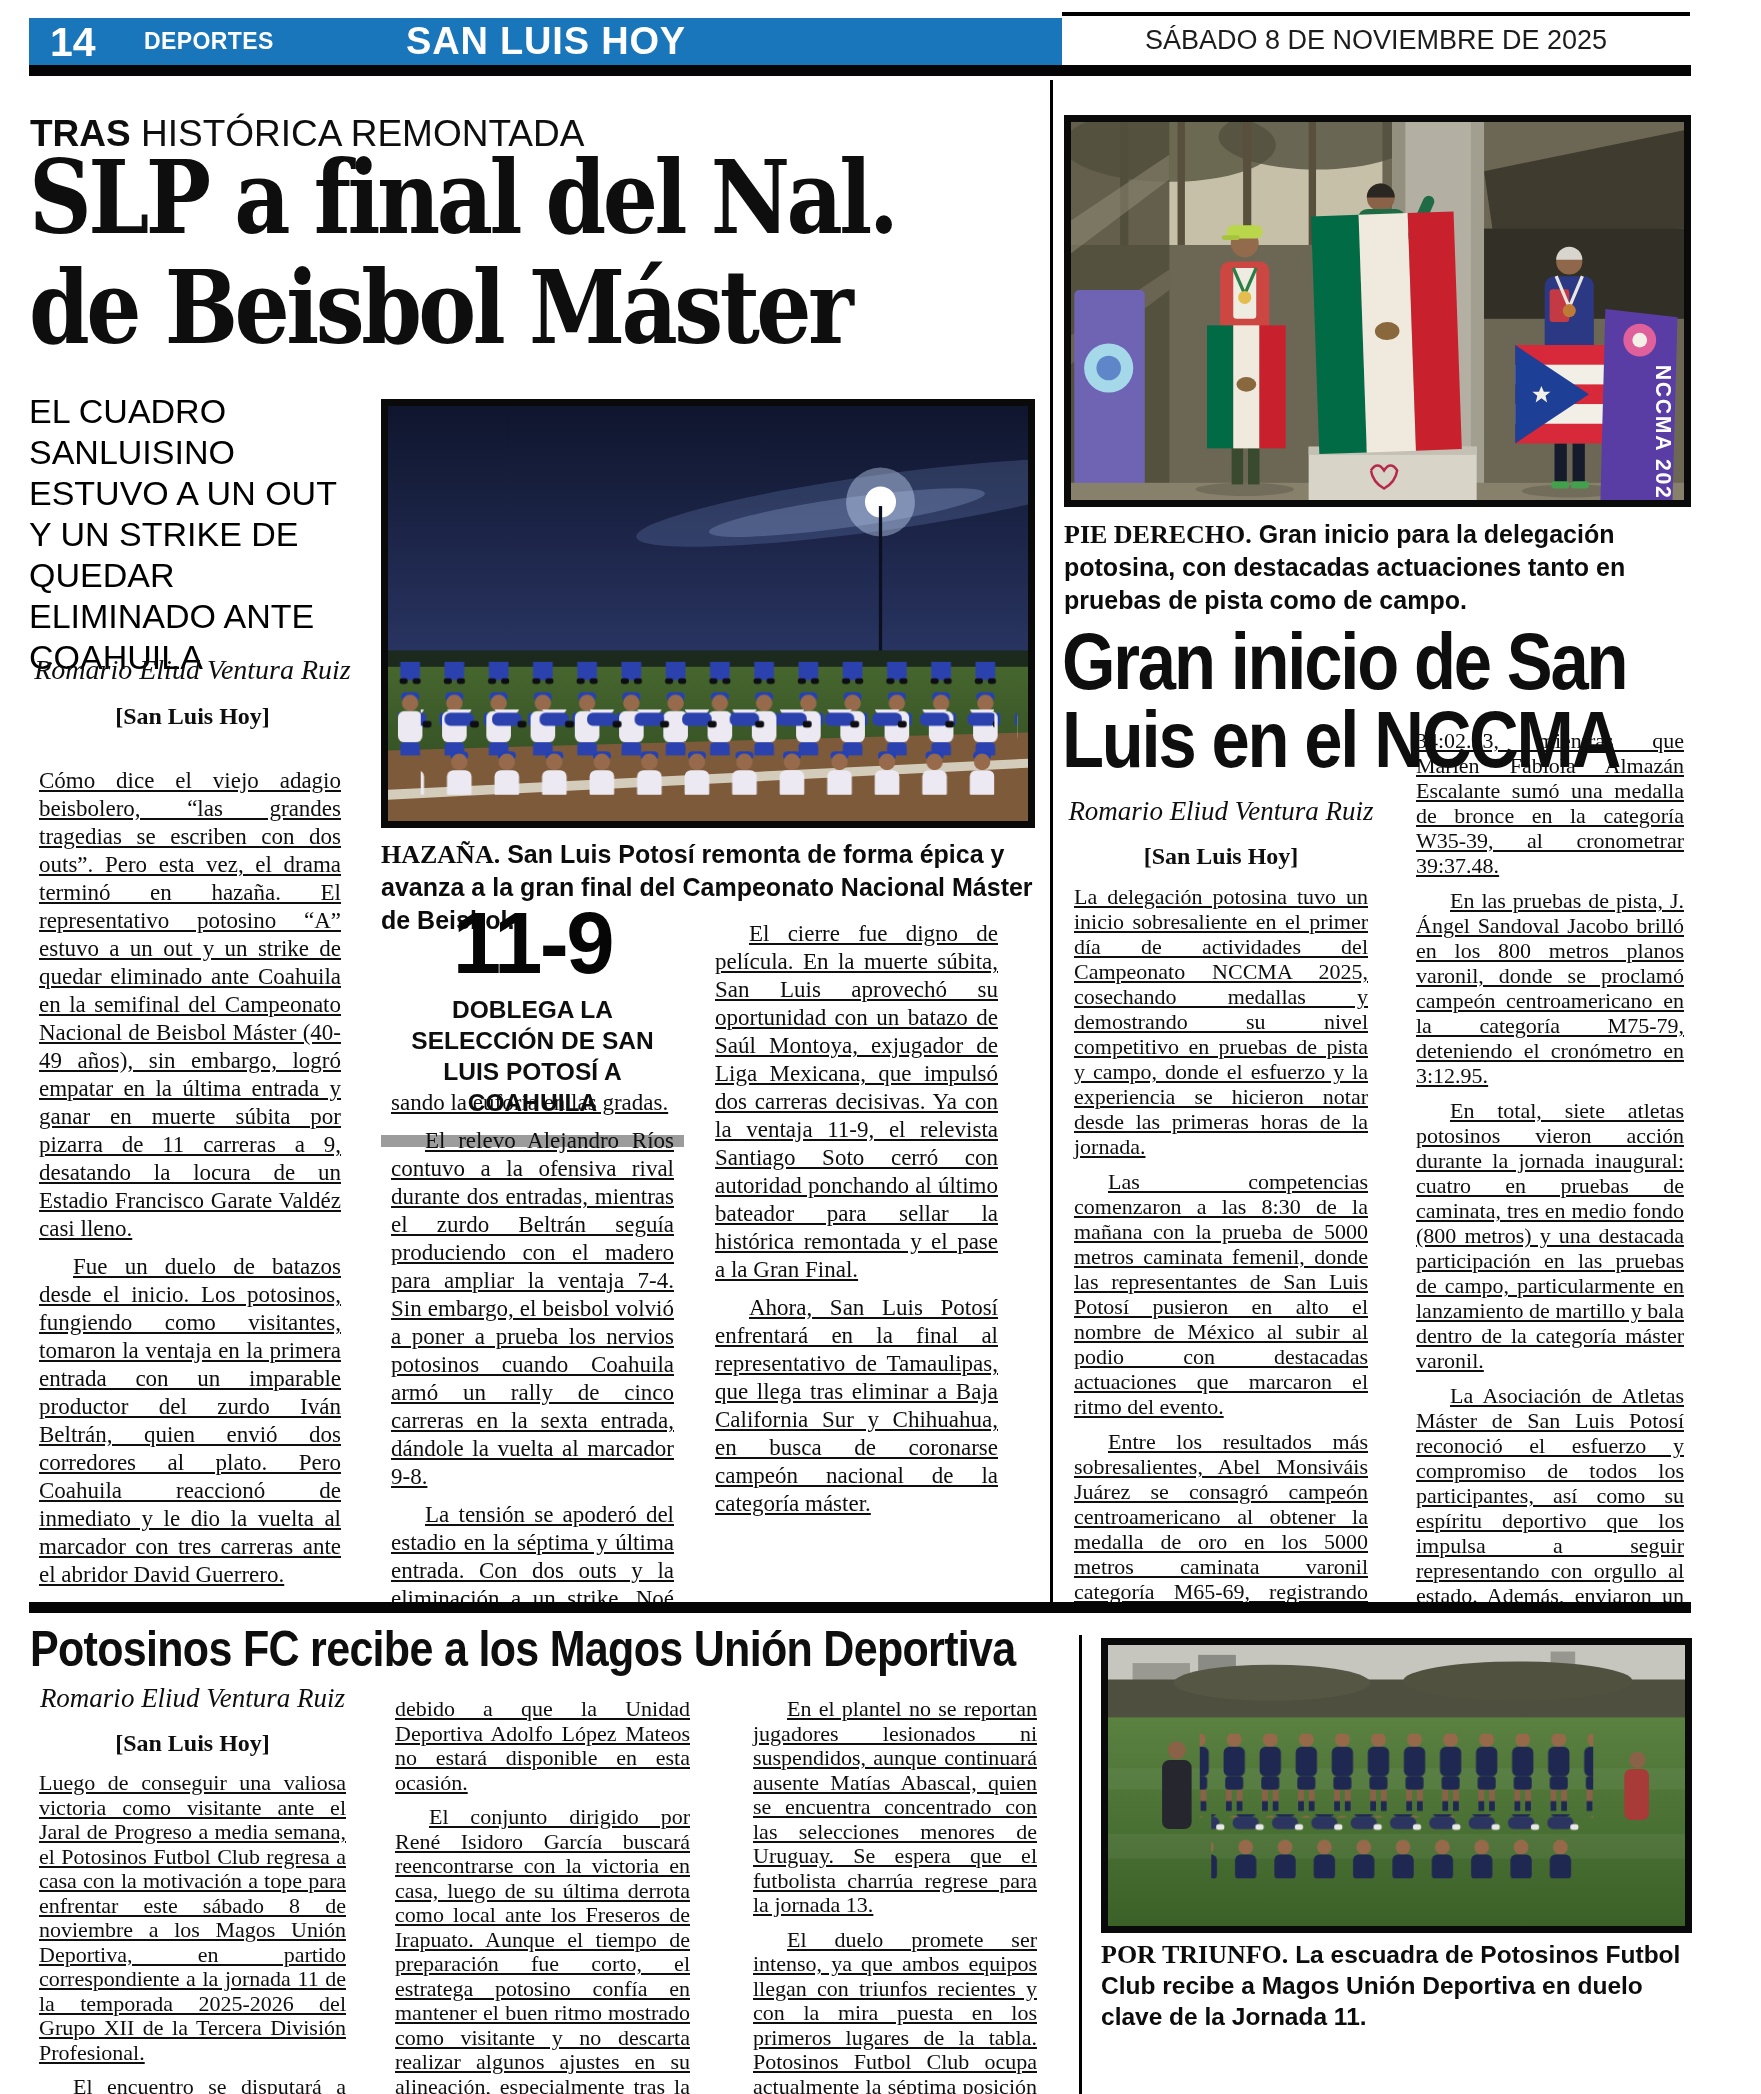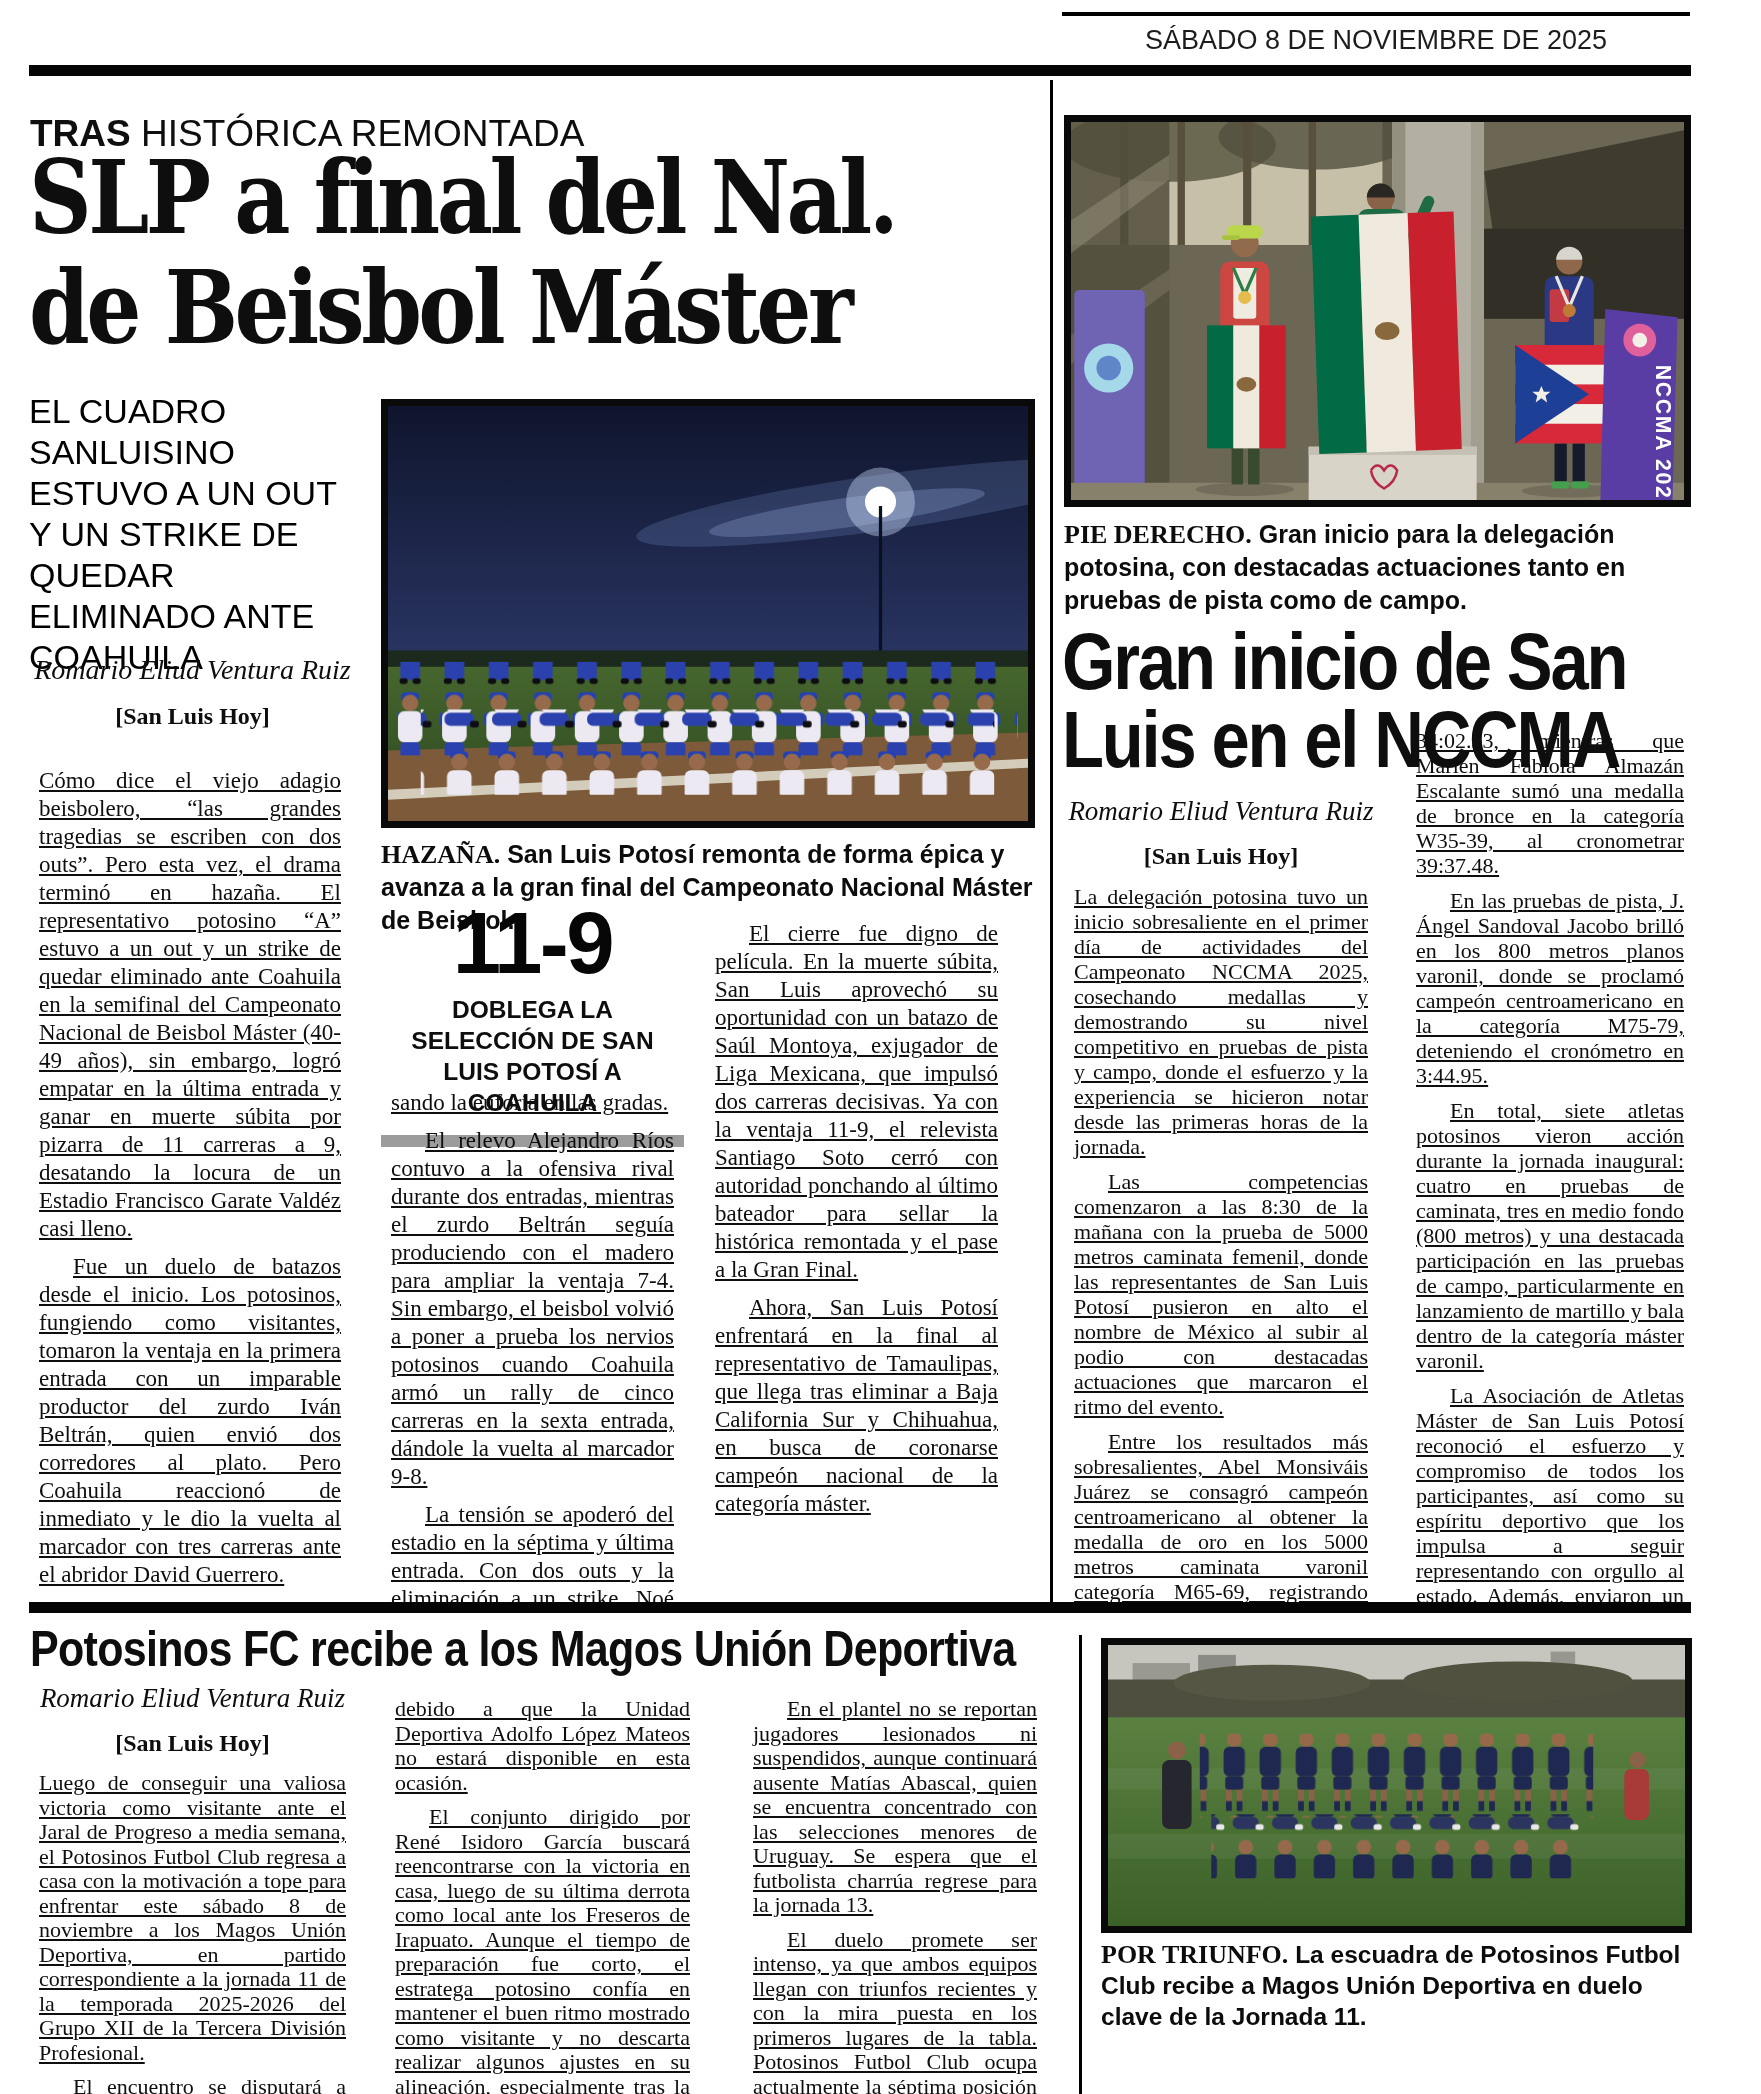--- a/index.html
+++ b/index.html
@@ -55,20 +55,25 @@
   .pull-sub{width:278px;margin:8.2px auto 0;font:bold 24.5px/31px "Liberation Sans",sans-serif;}
   .pull-bar{width:100%;height:12.3px;background:#9c9c9c;margin-top:16.4px;}
 
   .vrule{background:#000;}
 </style>
 </head>
 <body>
 
 <div class="page">
 
+  <div class="abs hdr-bar">
+    <div class="hdr-num">14</div>
+    <div class="hdr-sec">DEPORTES</div>
+    <div class="hdr-mast">SAN LUIS HOY</div>
+  </div>
   <div class="abs hdr-date">SÁBADO 8 DE NOVIEMBRE DE 2025</div>
   <div class="abs rule-h" style="left:29px;top:65px;width:1662px;height:10.6px;"></div>
 
   <div class="abs kicker">
     <b>TRAS</b><span> HISTÓRICA REMONTADA</span>
   </div>
   <div class="abs hl-slab hl1" style="top:147px;">SLP a final del Nal.</div>
   <div class="abs hl-slab hl1" style="top:257px;">de Beisbol Máster</div>
 
   <div class="abs vrule" style="left:1050px;top:80px;width:2.5px;height:1524px;"></div>
@@ -241,21 +246,21 @@
   </div>
 
   <div class="abs body-text bt-ncc clip" style="left:1064px;top:874px;width:314px;height:728px;">
     <p>La delegación potosina tuvo un inicio sobresaliente en el primer día de actividades del Campeonato NCCMA 2025, cosechando medallas y demostrando su nivel competitivo en pruebas de pista y campo, donde el esfuerzo y la experiencia se hicieron notar desde las primeras horas de la jornada.</p>
     <p class="ind">Las competencias comenzaron a las 8:30 de la mañana con la prueba de 5000 metros caminata femenil, donde las representantes de San Luis Potosí pusieron en alto el nombre de México al subir al podio con destacadas actuaciones que marcaron el ritmo del evento.</p>
     <p class="ind">Entre los resultados más sobresalientes, Abel Monsiváis Juárez se consagró campeón centroamericano al obtener la medalla de oro en los 5000 metros caminata varonil categoría M65-69, registrando un tiempo de 28:21.91.</p>
     <p class="ind">En la rama femenil, María del Rosario Cervantes Méndez logró la medalla de plata en la categoría W65-69, con un tiempo de</p>
   </div>
   <div class="abs body-text bt-ncc clip" style="left:1406px;top:718px;width:288px;height:884px;">
     <p>34:02.33, mientras que Marlen Fabiola Almazán Escalante sumó una medalla de bronce en la categoría W35-39, al cronometrar 39:37.48.</p>
-    <p class="ind">En las pruebas de pista, J. Ángel Sandoval Jacobo brilló en los 800 metros planos varonil, donde se proclamó campeón centroamericano en la categoría M75-79, deteniendo el cronómetro en 3:44.95.</p>
+    <p class="ind">En las pruebas de pista, J. Ángel Sandoval Jacobo brilló en los 800 metros planos varonil, donde se proclamó campeón centroamericano en la categoría M75-79, deteniendo el cronómetro en 3:12.95.</p>
     <p class="ind">En total, siete atletas potosinos vieron acción durante la jornada inaugural: cuatro en pruebas de caminata, tres en medio fondo (800 metros) y una destacada participación en las pruebas de campo, particularmente en lanzamiento de martillo y bala dentro de la categoría máster varonil.</p>
     <p class="ind">La Asociación de Atletas Máster de San Luis Potosí reconoció el esfuerzo y compromiso de todos los participantes, así como su espíritu deportivo que los impulsa a seguir representando con orgullo al estado. Además, enviaron un mensaje de pronta recuperación a Alfredo Posadas Rodríguez, quien regresó anticipadamente a San Luis Potosí por motivos de salud.</p>
   </div>
 
   <div class="abs rule-h" style="left:29px;top:1602px;width:1662px;height:10.6px;"></div>
 
   <div class="abs hl-sans hl3">Potosinos FC recibe a los Magos Unión Deportiva</div>
 
   <div class="abs byline-wrap" style="left:29px;top:1682px;width:327px;">
     <div class="byline" style="font-size:27px;">Romario Eliud Ventura Ruiz</div>

